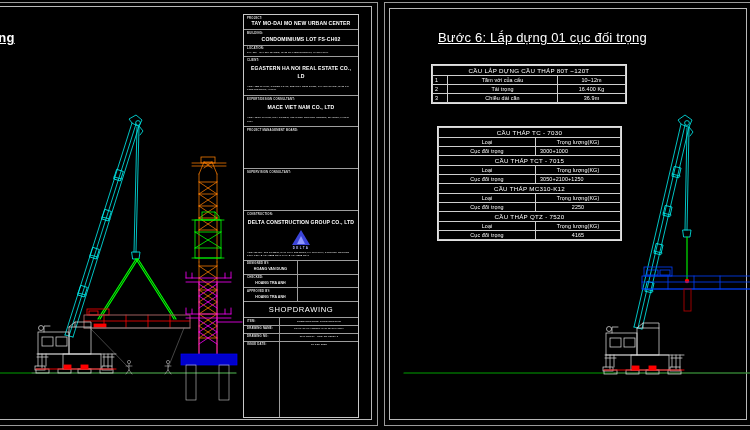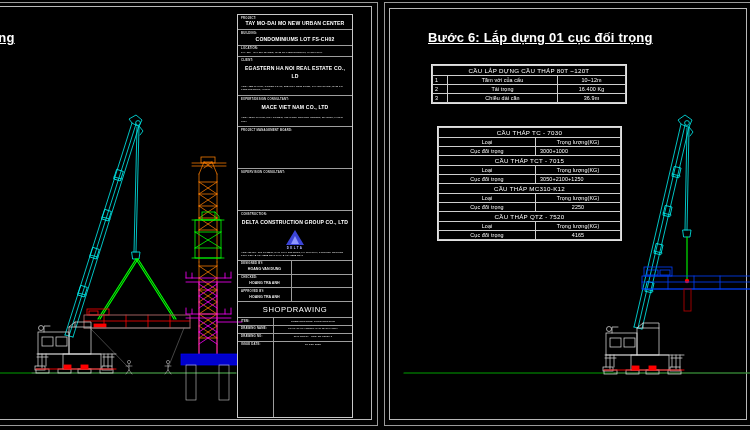--- a/index.html
+++ b/index.html
@@ -13,21 +13,21 @@
   
   #left-sheet{position:absolute;left:-14px;top:2px;width:392px;height:424px;}
   #left-frame-o{left:0;top:0;width:390px;height:422px;}
   #left-frame-i{left:4px;top:4px;width:380px;height:412px;}
 
   
   #left-heading{position:absolute;left:-6px;top:28px;font-size:13px;font-weight:bold;
      letter-spacing:.3px;text-decoration:underline;white-space:nowrap;color:#fff;}
 
   
-  #titleblock{position:absolute;left:251px;top:12px;width:116px;height:404px;
+  #titleblock{position:absolute;left:257px;top:12px;width:116px;height:404px;
      border:1px solid #c9c9c9;box-sizing:border-box;display:flex;flex-direction:column;}
   .tb-row{border-bottom:1px solid #9d9d9d;box-sizing:border-box;padding:1.5px 3px;overflow:hidden;}
   .tb-lbl{font-size:2.8px;font-weight:bold;letter-spacing:.2px;color:#ddd;line-height:1.35;}
   .tb-val{font-size:5.1px;font-weight:bold;text-align:center;line-height:1.5;color:#fff;letter-spacing:.15px;}
   .tb-val.sm{font-size:3.6px;font-weight:bold;text-align:left;letter-spacing:0;line-height:1.4;color:#e8e8e8;}
   .tb-micro{font-size:2.5px;font-weight:bold;line-height:1.45;color:#d8d8d8;letter-spacing:.1px;}
   .tb-blank{flex:0 0 auto;}
 
   
   .tb-2col{display:flex;border-bottom:1px solid #9d9d9d;box-sizing:border-box;}
@@ -43,21 +43,21 @@
      border-bottom:15px solid #3b44d8;position:relative;}
   .delta-tri:after{content:"";position:absolute;left:-4px;top:6px;width:0;height:0;
      border-left:4px solid transparent;border-right:4px solid transparent;border-bottom:8px solid #8e96ff;}
   .delta-word{font-size:3px;font-weight:bold;letter-spacing:1.4px;color:#b9bdff;margin-top:.5px;}
 
   
   #right-sheet{position:absolute;left:384px;top:2px;width:378px;height:424px;}
   #right-frame-o{left:0;top:0;width:366px;height:422px;}
   #right-frame-i{left:5px;top:6px;width:356px;height:410px;}
 
-  #right-heading{position:absolute;left:44px;top:28px;font-size:13px;font-weight:bold;
+  #right-heading{position:absolute;left:54px;top:28px;font-size:13px;font-weight:normal;
      letter-spacing:.2px;text-decoration:underline;white-space:nowrap;color:#fff;}
 
   
   .cad-table{position:absolute;border:1px solid #e2e2e2;box-sizing:border-box;
      border-collapse:collapse;background:#000;}
   .cad-table table{border-collapse:collapse;width:100%;}
   .cad-table td{border:1px solid #cfcfcf;font-size:5.4px;color:#fff;padding:1px 2px;
      text-align:center;white-space:nowrap;letter-spacing:.1px;}
   .cad-table td.hdr{font-size:6.2px;letter-spacing:.3px;font-weight:normal;}
   .cad-table td.idx{width:9px;text-align:left;padding-left:2px;}

